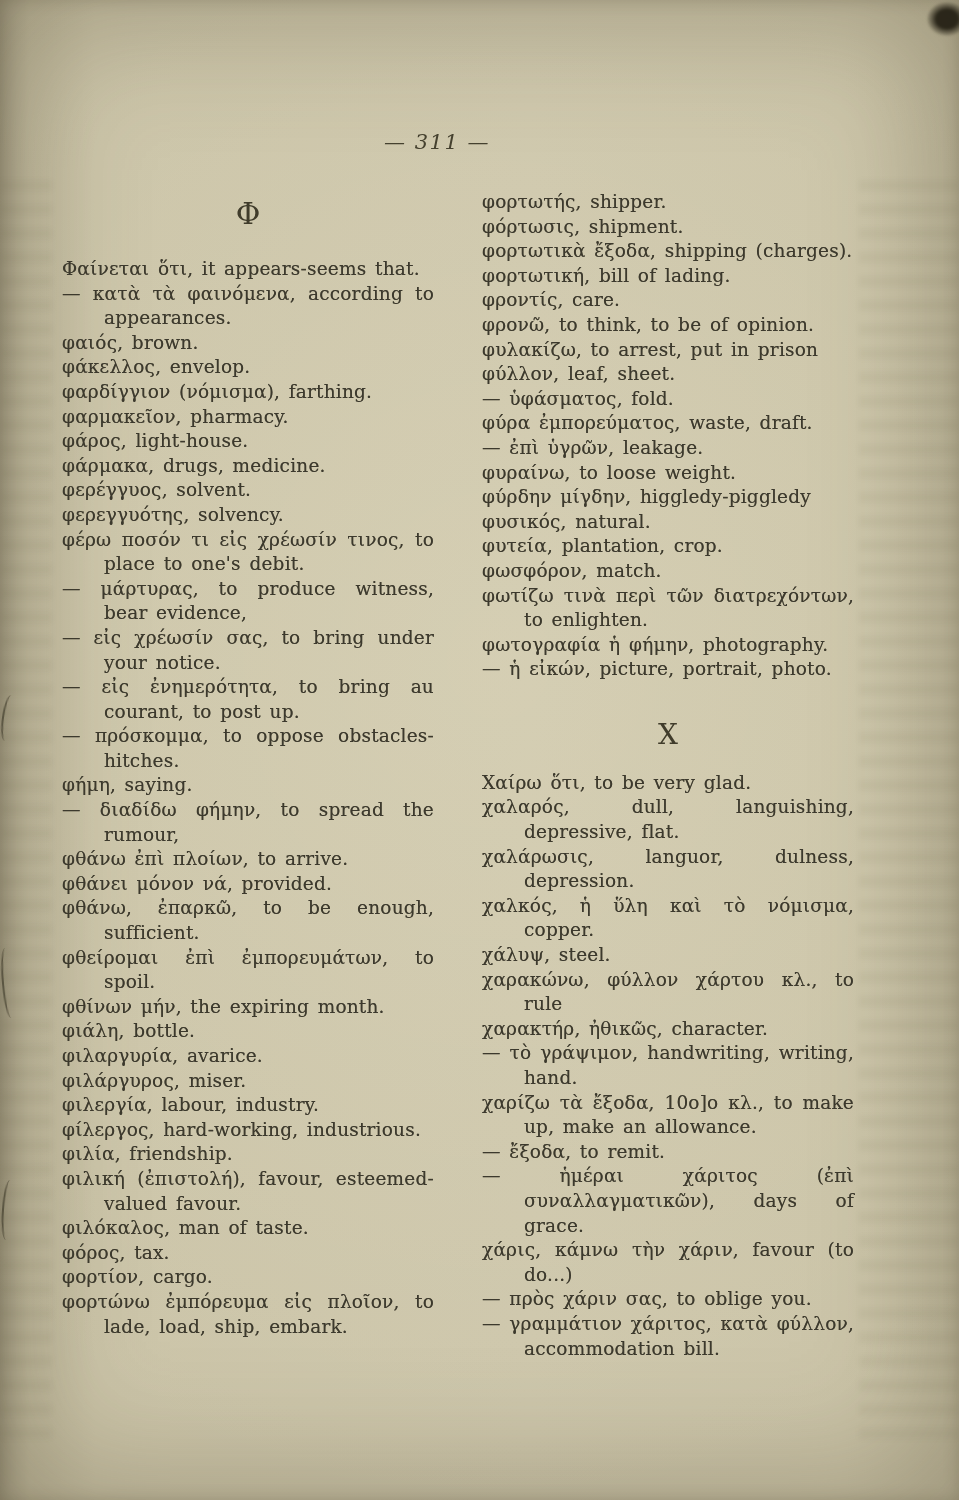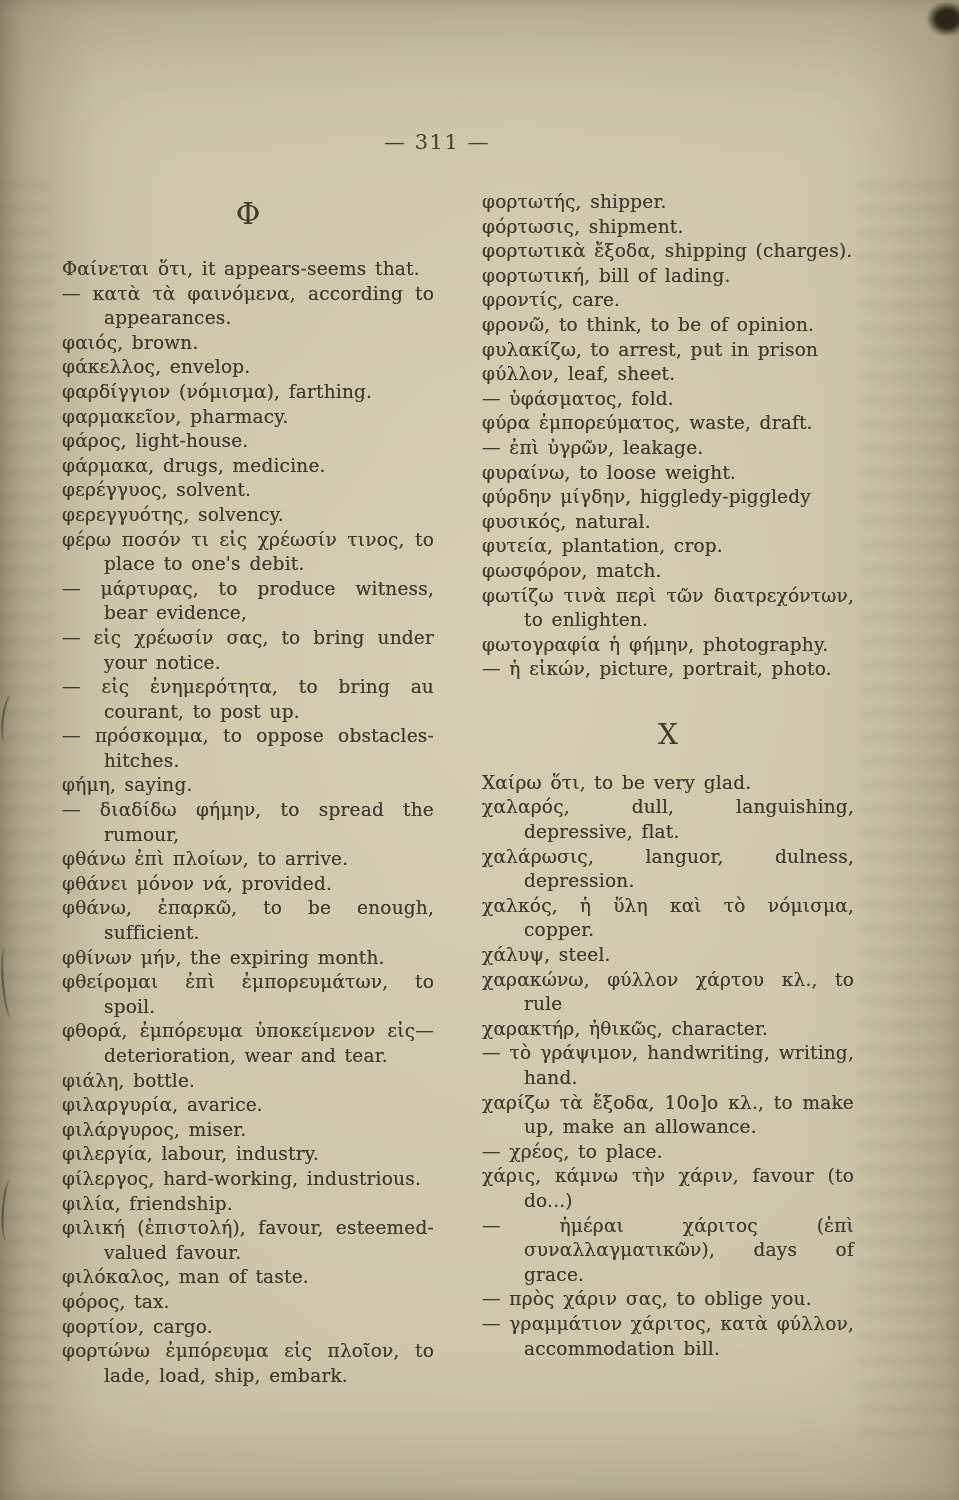--- a/index.html
+++ b/index.html
@@ -57,20 +57,21 @@
   .edge-mark.m3 { top: 1180px; height: 60px; transform: rotate(4deg); }
 
   .page-number {
     position: absolute;
     top: 130px; left: 0; right: 0;
     padding-right: 85px;
     text-align: center;
     font-size: 21px;
     letter-spacing: 1.5px;
     color: #45412f;
+    font-style: italic;
   }
 
   .columns {
     position: absolute;
     top: 190px;
     left: 62px;
     right: 105px;
     display: flex;
     gap: 48px;
   }
@@ -129,23 +130,22 @@
         <div class="entry">φέρω ποσόν τι εἰς χρέωσίν τινος, to place to one's debit.</div>
         <div class="entry">— μάρτυρας, to produce witness, bear evidence,</div>
         <div class="entry">— εἰς χρέωσίν σας, to bring under your notice.</div>
         <div class="entry">— εἰς ἐνημερότητα, to bring au courant, to post up.</div>
         <div class="entry">— πρόσκομμα, to oppose obstacles-hitches.</div>
         <div class="entry">φήμη, saying.</div>
         <div class="entry">— διαδίδω φήμην, to spread the rumour,</div>
         <div class="entry">φθάνω ἐπὶ πλοίων, to arrive.</div>
         <div class="entry">φθάνει μόνον νά, provided.</div>
         <div class="entry">φθάνω, ἐπαρκῶ, to be enough, sufficient.</div>
+        <div class="entry">φθείρομαι ἐπὶ ἐμπορευμάτων, to spoil.</div>
         <div class="entry">φθίνων μήν, the expiring month.</div>
-        <div class="entry">φθείρομαι ἐπὶ ἐμπορευμάτων, to spoil.</div>
-        <div class="entry">φθορά, ἐμπόρευμα ὑποκείμενον εἰς— deterioration, wear and tear.</div>
         <div class="entry">φιάλη, bottle.</div>
         <div class="entry">φιλαργυρία, avarice.</div>
         <div class="entry">φιλάργυρος, miser.</div>
         <div class="entry">φιλεργία, labour, industry.</div>
         <div class="entry">φίλεργος, hard-working, industrious.</div>
         <div class="entry">φιλία, friendship.</div>
         <div class="entry">φιλική (ἐπιστολή), favour, esteemed-valued favour.</div>
         <div class="entry">φιλόκαλος, man of taste.</div>
         <div class="entry">φόρος, tax.</div>
         <div class="entry">φορτίον, cargo.</div>
@@ -178,20 +178,20 @@
     <div class="entries">
         <div class="entry">Χαίρω ὅτι, to be very glad.</div>
         <div class="entry">χαλαρός, dull, languishing, depressive, flat.</div>
         <div class="entry">χαλάρωσις, languor, dulness, depression.</div>
         <div class="entry">χαλκός, ἡ ὕλη καὶ τὸ νόμισμα, copper.</div>
         <div class="entry">χάλυψ, steel.</div>
         <div class="entry">χαρακώνω, φύλλον χάρτου κλ., to rule</div>
         <div class="entry">χαρακτήρ, ἠθικῶς, character.</div>
         <div class="entry">— τὸ γράψιμον, handwriting, writing, hand.</div>
         <div class="entry">χαρίζω τὰ ἔξοδα, 10ο]ο κλ., to make up, make an allowance.</div>
-        <div class="entry">— χρέος, to place.</div>
+        <div class="entry">— ἔξοδα, to remit.</div>
+        <div class="entry">— ἡμέραι χάριτος (ἐπὶ συναλλαγματικῶν), days of grace.</div>
         <div class="entry">χάρις, κάμνω τὴν χάριν, favour (to do...)</div>
-        <div class="entry">— ἡμέραι χάριτος (ἐπὶ συναλλαγματικῶν), days of grace.</div>
         <div class="entry">— πρὸς χάριν σας, to oblige you.</div>
         <div class="entry">— γραμμάτιον χάριτος, κατὰ φύλλον, accommodation bill.</div>
       </div>
   </div>
 </div>
 
 </body></html>

